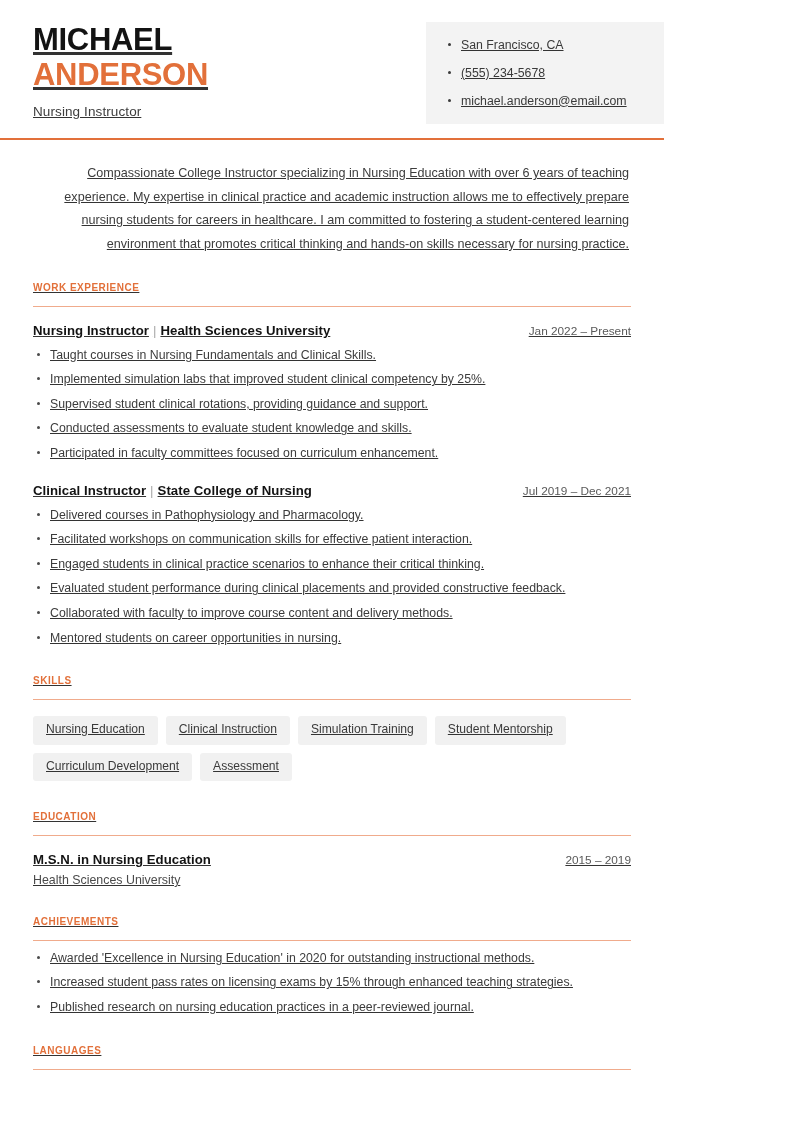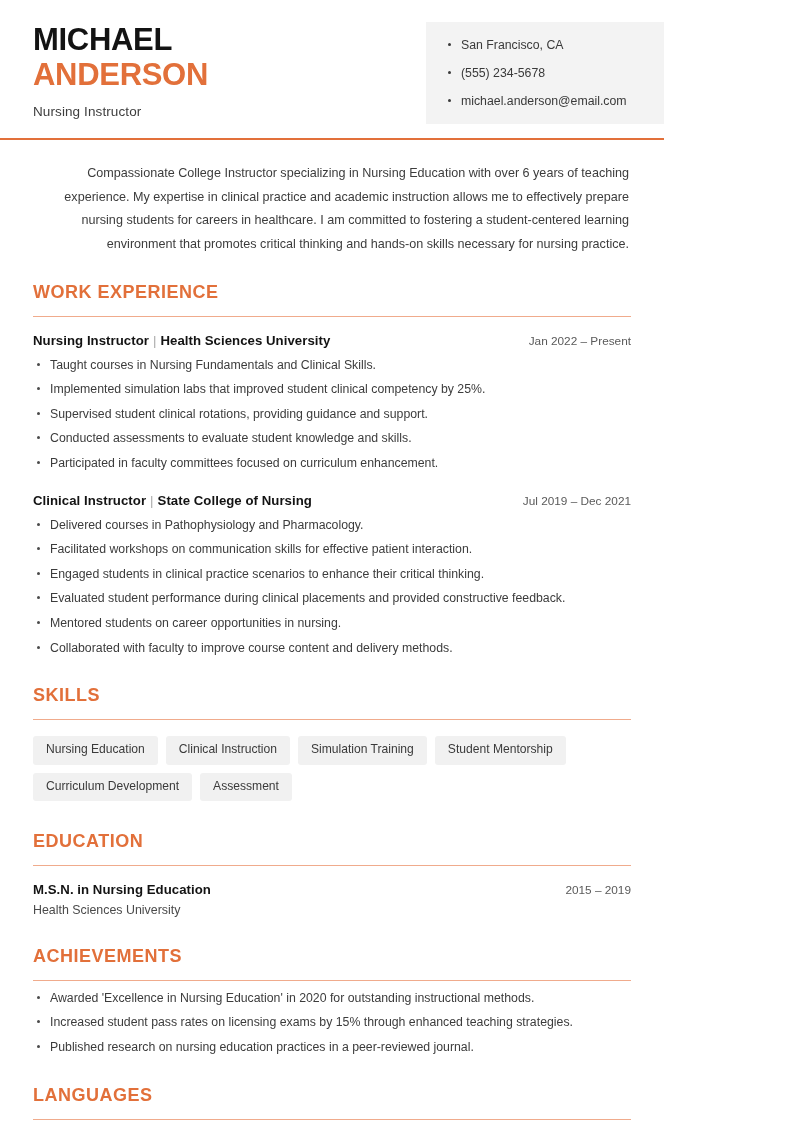--- a/index.html
+++ b/index.html
@@ -14,20 +14,21 @@
     font-family: "Liberation Sans", sans-serif;
     color: #333333;
     overflow: hidden;
   }
 
   .page {
     position: relative;
     width: 664px;
     height: 1130px;
     background: #ffffff;
+    text-decoration: underline;
   }
 
   
   .header {
     position: relative;
     height: 140px;
     border-bottom: 2px solid #e2703a;
   }
   .header-inner {
     display: flex;
@@ -94,21 +95,21 @@
     font-size: 12.6px;
     line-height: 1.88;
     color: #3c3c3c;
     margin: 22px 0 0 0;
     padding-right: 2px;
     text-align: right;
   }
 
   .section { margin-top: 25px; }
   .section-title {
-    font-size: 18px;
+    font-size: 10px;
     font-weight: bold;
     color: #e2703a;
     letter-spacing: 0.5px;
     text-transform: uppercase;
     margin: 0;
   }
   .section-rule {
     height: 1px;
     background: #f0ab8c;
     margin-top: 13px;
@@ -243,22 +244,22 @@
           <div class="entry-title">
             <span>Clinical Instructor</span><span class="entry-sep">|</span><span class="entry-org-inline">State College of Nursing</span>
           </div>
           <div class="entry-date">Jul 2019 – Dec 2021</div>
         </div>
         <ul class="bullets">
           <li>Delivered courses in Pathophysiology and Pharmacology.</li>
           <li>Facilitated workshops on communication skills for effective patient interaction.</li>
           <li>Engaged students in clinical practice scenarios to enhance their critical thinking.</li>
           <li>Evaluated student performance during clinical placements and provided constructive feedback.</li>
+          <li>Collaborated with faculty to improve course content and delivery methods.</li>
           <li>Mentored students on career opportunities in nursing.</li>
-          <li>Collaborated with faculty to improve course content and delivery methods.</li>
         </ul>
       </div>
     </div>
 
     <div class="section" style="margin-top:29px;">
       <h2 class="section-title">SKILLS</h2>
       <div class="section-rule"></div>
       <div class="chips">
         <span class="chip">Nursing Education</span>
         <span class="chip">Clinical Instruction</span>

